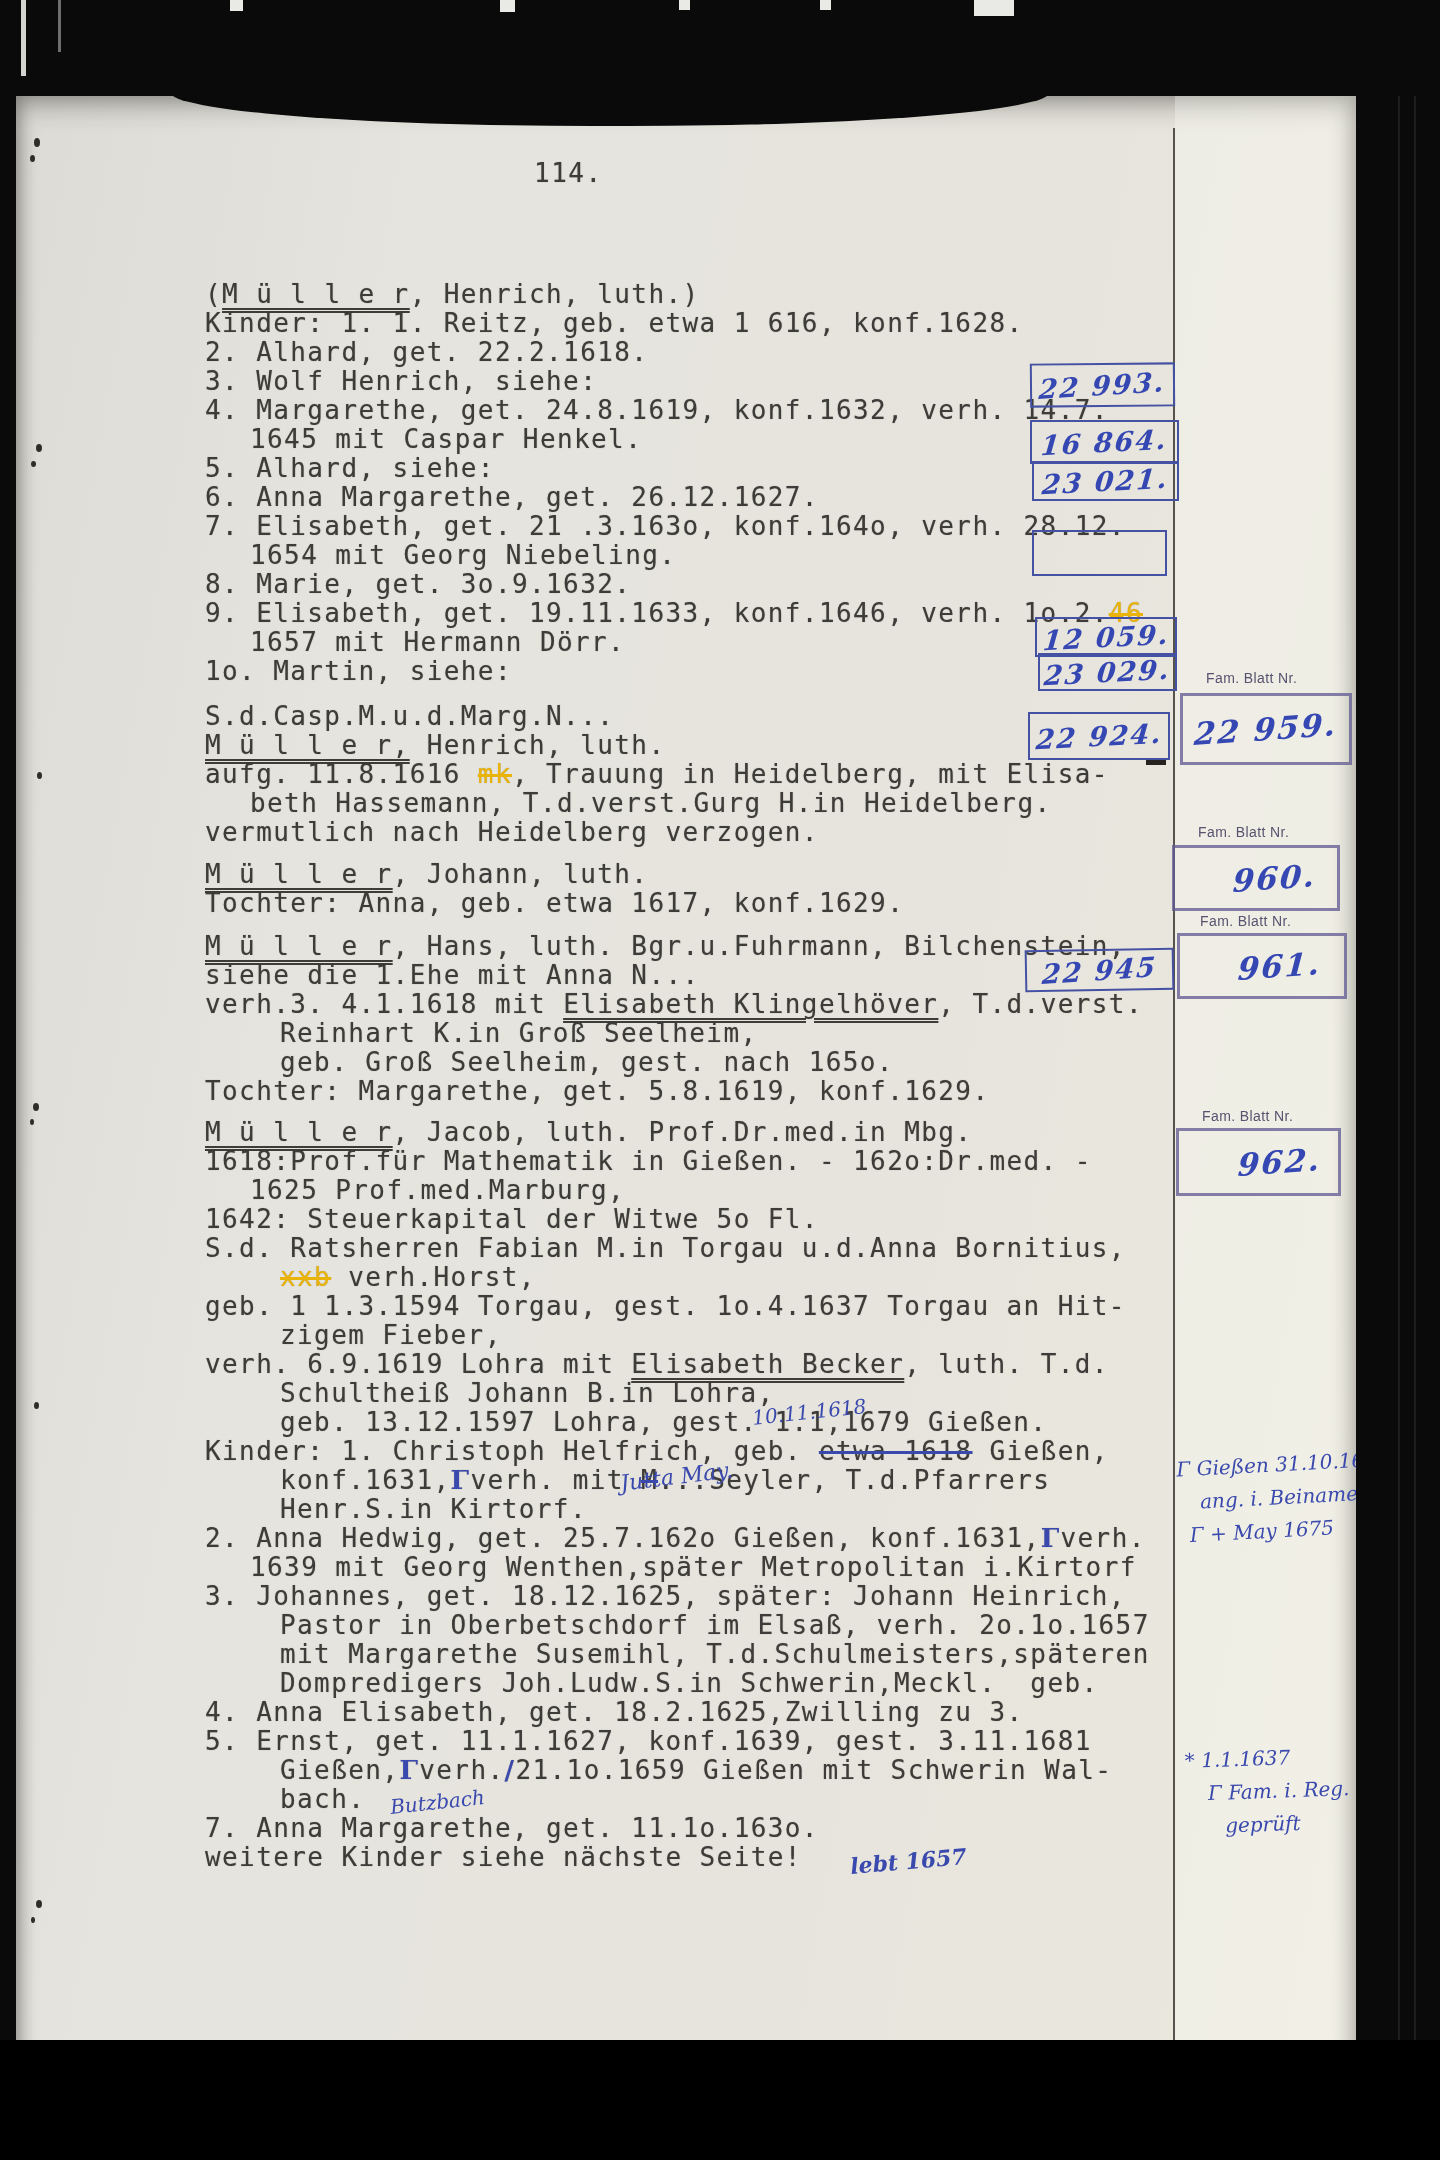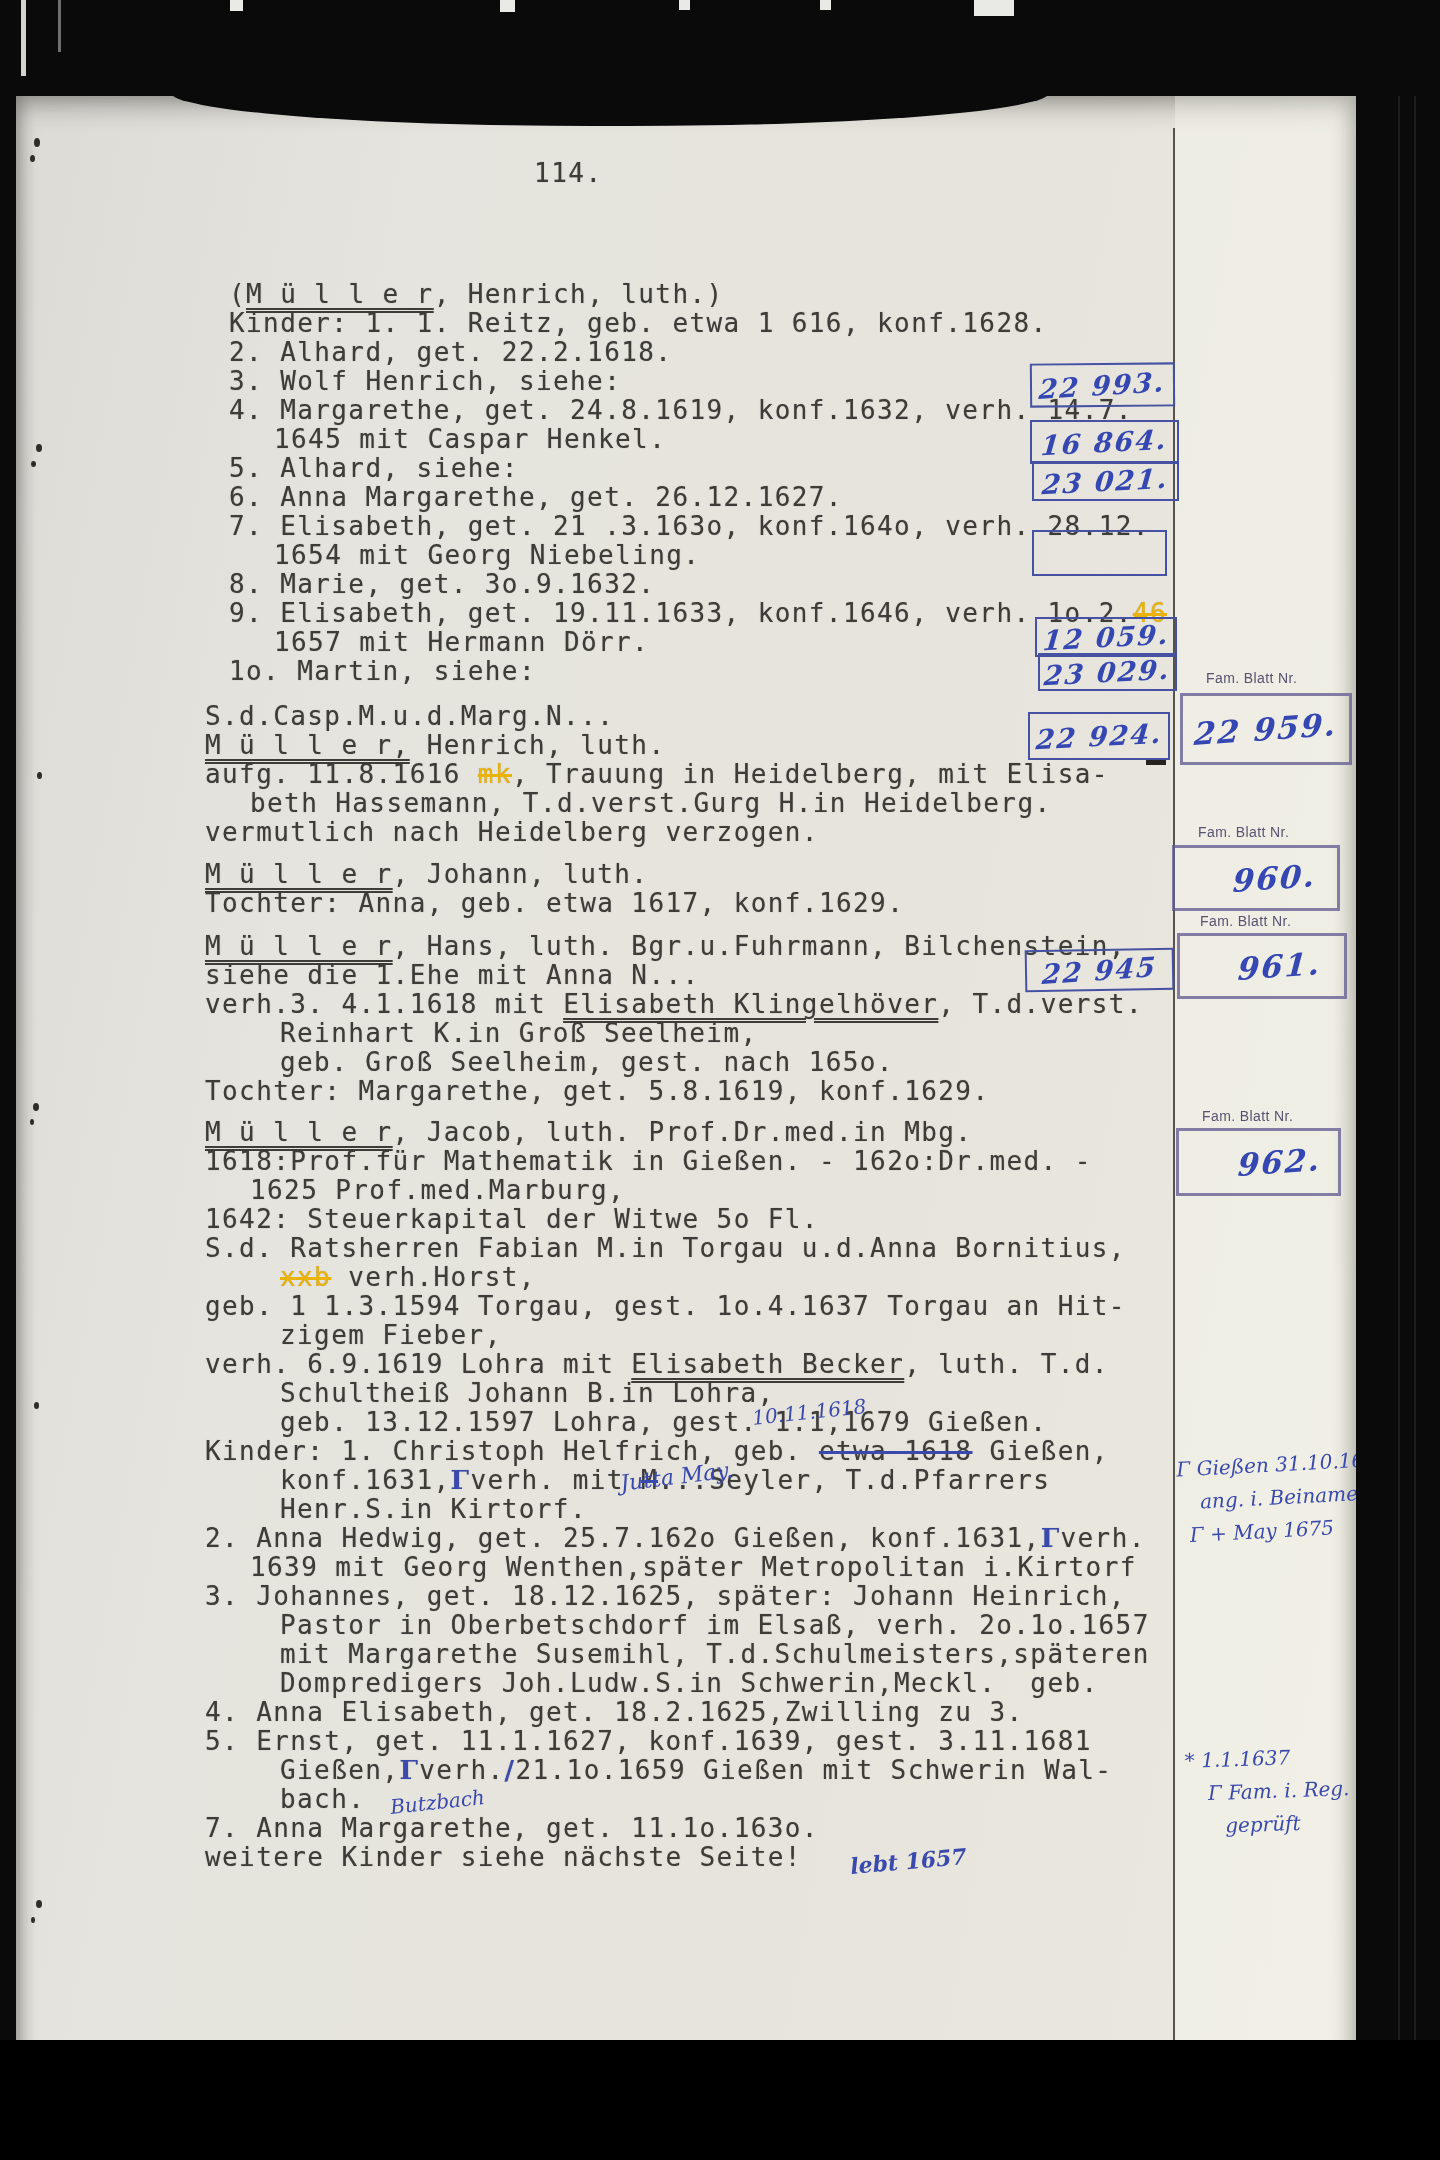--- a/index.html
+++ b/index.html
@@ -23,21 +23,21 @@
   .right-zone{position:absolute;left:1175px;top:96px;width:181px;height:2052px;
          background:rgba(255,255,248,.30);z-index:1;}
   .vline{position:absolute;left:1173px;top:128px;width:2px;height:2020px;
          background:rgba(52,50,44,.82);z-index:2;}
   .dash-artifact{position:absolute;left:1146px;top:760px;width:20px;height:5px;background:#24231f;z-index:2;}
   
   .pageno{position:absolute;left:534px;top:158px;font-size:26px;letter-spacing:1.5px;
          color:#3e3c38;text-shadow:0 0 1px rgba(0,0,0,.4);z-index:2;}
   .tblock{position:absolute;left:205px;z-index:2;color:#3e3c38;font-size:26px;line-height:29px;
          text-shadow:0 0 1px rgba(20,20,20,.35);}
-  .b1{top:280px;margin-left:24px;} .b2{top:702px;} .b3{top:860px;} .b4{top:932px;} .b5{top:1118px;}
+  .b1{top:280px;} .b2{top:702px;} .b3{top:860px;} .b4{top:932px;} .b5{top:1118px;}
   .tl{white-space:pre;letter-spacing:1.4px;height:29px;}
   .ind0{padding-left:0;} .ind1{padding-left:45px;} .ind2{padding-left:75px;}
   .sg-u{text-decoration:underline;text-decoration-style:double;text-decoration-thickness:1.5px;text-underline-offset:5px;}
   .sg-sk{text-decoration:line-through;text-decoration-thickness:3px;color:#eab308;}
   .sg-sb{text-decoration:line-through;text-decoration-color:#3a49ad;text-decoration-thickness:2.5px;}
   .sg-hb{color:#3a49ad;font-family:"DejaVu Serif",serif;font-weight:bold;}
   
   .inkbox{position:absolute;border:2px solid #4552a4;z-index:3;display:flex;align-items:center;justify-content:center;}
   .ib-val{font:italic 700 27px "DejaVu Serif",serif;color:#3547b2;transform:rotate(-3deg) skewX(-8deg);
           letter-spacing:2px;white-space:nowrap;}

